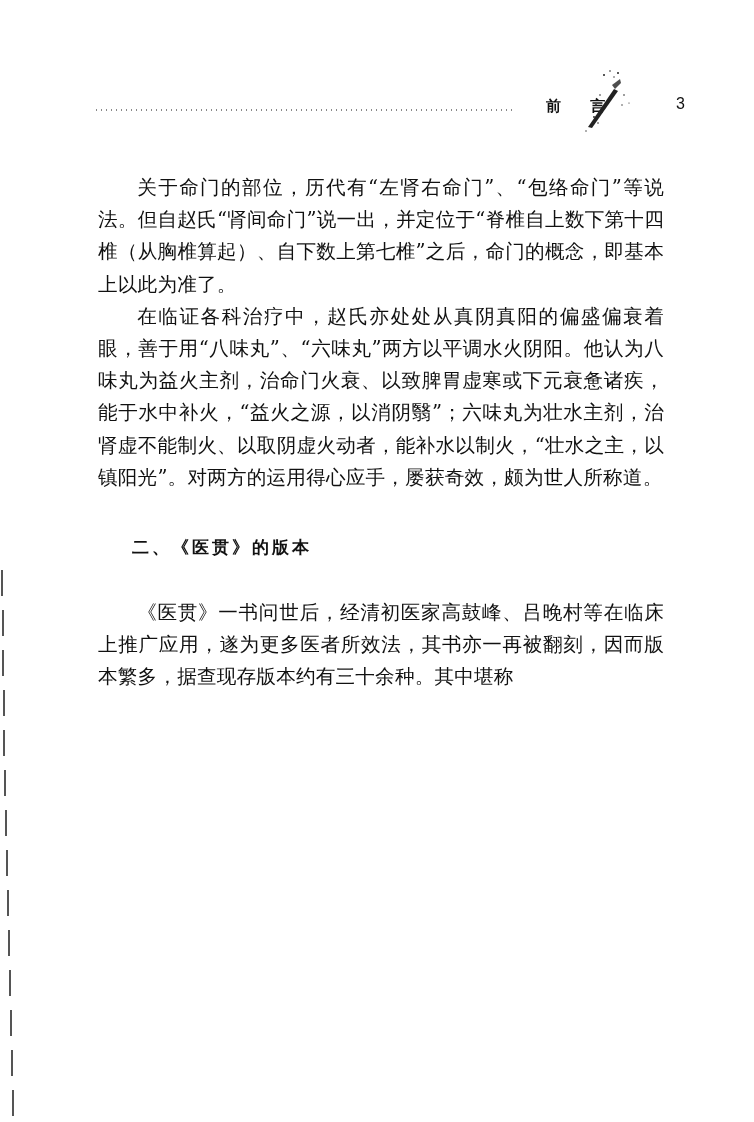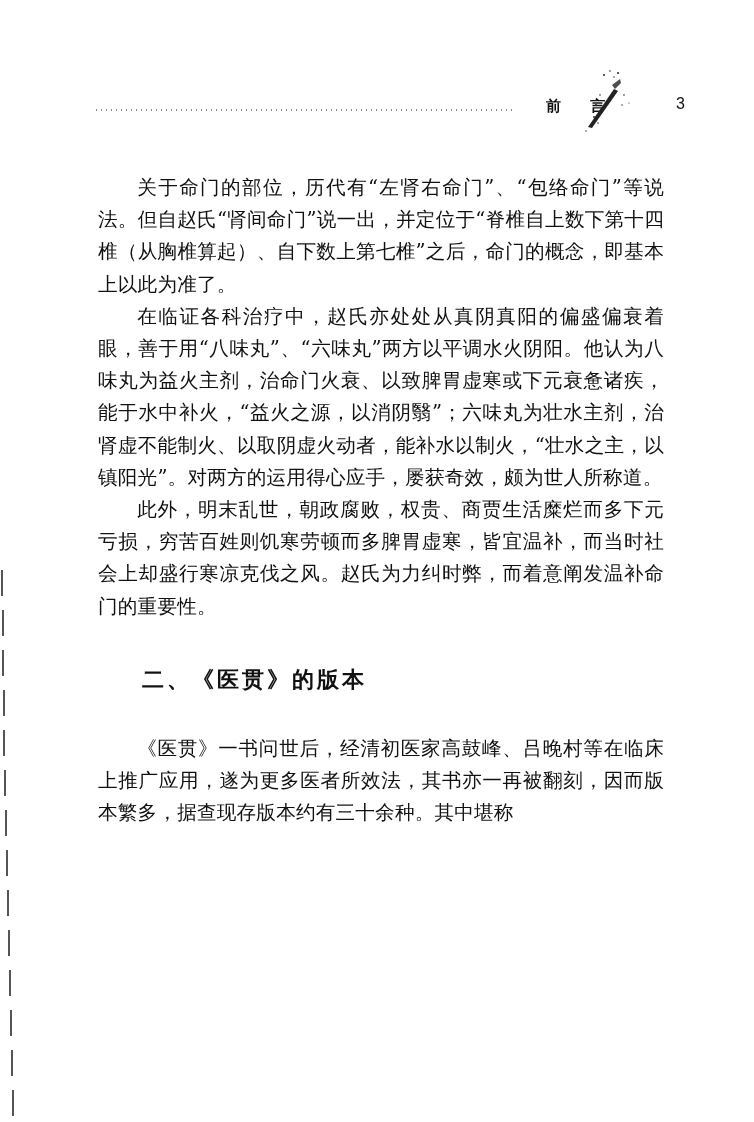--- a/index.html
+++ b/index.html
@@ -10,21 +10,21 @@
                  background-image: radial-gradient(circle, #555 0.7px, transparent 0.9px);
                  background-size: 5px 2px; opacity: 0.7; }
   .header-title { position: absolute; left: 452px; top: 2px; font-size: 15px; font-weight: bold;
                   letter-spacing: 12px; font-family: "DejaVu Sans", sans-serif; }
   .header-ornament { position: absolute; left: 480px; top: -30px; width: 60px; height: 70px; }
   .page-number { position: absolute; left: 582px; top: 0px; font-size: 16px;
                  font-family: "Liberation Sans", sans-serif; }
   .content { position: absolute; left: 98px; top: 160px; width: 566px; margin-top: 12px; }
   .para { font-size: 19.6px; line-height: 32.2px; margin: 0; text-align: justify;
           text-align-last: left; text-indent: 2em; letter-spacing: 0.2px; }
-  .section-heading { font-family: Liberation Serif, serif; font-weight: bold; font-size: 22px;
+  .section-heading { font-family: Liberation Serif, serif; font-weight: bold; font-size: 17px;
                      margin: 42px 0 38px 2em; letter-spacing: 3px; }
   .margin-bars { position: absolute; left: 0; top: 560px; width: 20px; height: 560px; }
   .bar { position: absolute; width: 1.5px; height: 26px; background: #555; }
 </style>
 </head>
 <body>
 
 <div class="header">
   <div class="header-dots"></div>
   <div class="header-title">前 言</div>
@@ -47,21 +47,20 @@
       <circle cx="55" cy="38" r="0.6"></circle>
         <circle cx="24" cy="58" r="0.8"></circle>
     </g>
   </svg>
   <div class="page-number">3</div>
 </div>
 
 <div class="content">
   <p class="para">关于命门的部位，历代有“左肾右命门”、“包络命门”等说法。但自赵氏“肾间命门”说一出，并定位于“脊椎自上数下第十四椎（从胸椎算起）、自下数上第七椎”之后，命门的概念，即基本上以此为准了。</p>
   <p class="para">在临证各科治疗中，赵氏亦处处从真阴真阳的偏盛偏衰着眼，善于用“八味丸”、“六味丸”两方以平调水火阴阳。他认为八味丸为益火主剂，治命门火衰、以致脾胃虚寒或下元衰惫诸疾，能于水中补火，“益火之源，以消阴翳”；六味丸为壮水主剂，治肾虚不能制火、以取阴虚火动者，能补水以制火，“壮水之主，以镇阳光”。对两方的运用得心应手，屡获奇效，颇为世人所称道。</p>
-  <p class="para">此外，明末乱世，朝政腐败，权贵、商贾生活糜烂而多下元亏损，穷苦百姓则饥寒劳顿而多脾胃虚寒，皆宜温补，而当时社会上却盛行寒凉克伐之风。赵氏为力纠时弊，而着意阐发温补命门的重要性。</p>
   <div class="section-heading">二、《医贯》的版本</div>
   <p class="para">《医贯》一书问世后，经清初医家高鼓峰、吕晚村等在临床上推广应用，遂为更多医者所效法，其书亦一再被翻刻，因而版本繁多，据查现存版本约有三十余种。其中堪称</p>
 </div>
 
 <div class="margin-bars">
   <div class="bar" style="left:1px;top:10px;"></div>
   <div class="bar" style="left:2px;top:50px;"></div>
   <div class="bar" style="left:2px;top:90px;"></div>
   <div class="bar" style="left:3px;top:130px;"></div>
   <div class="bar" style="left:3px;top:170px;"></div>

